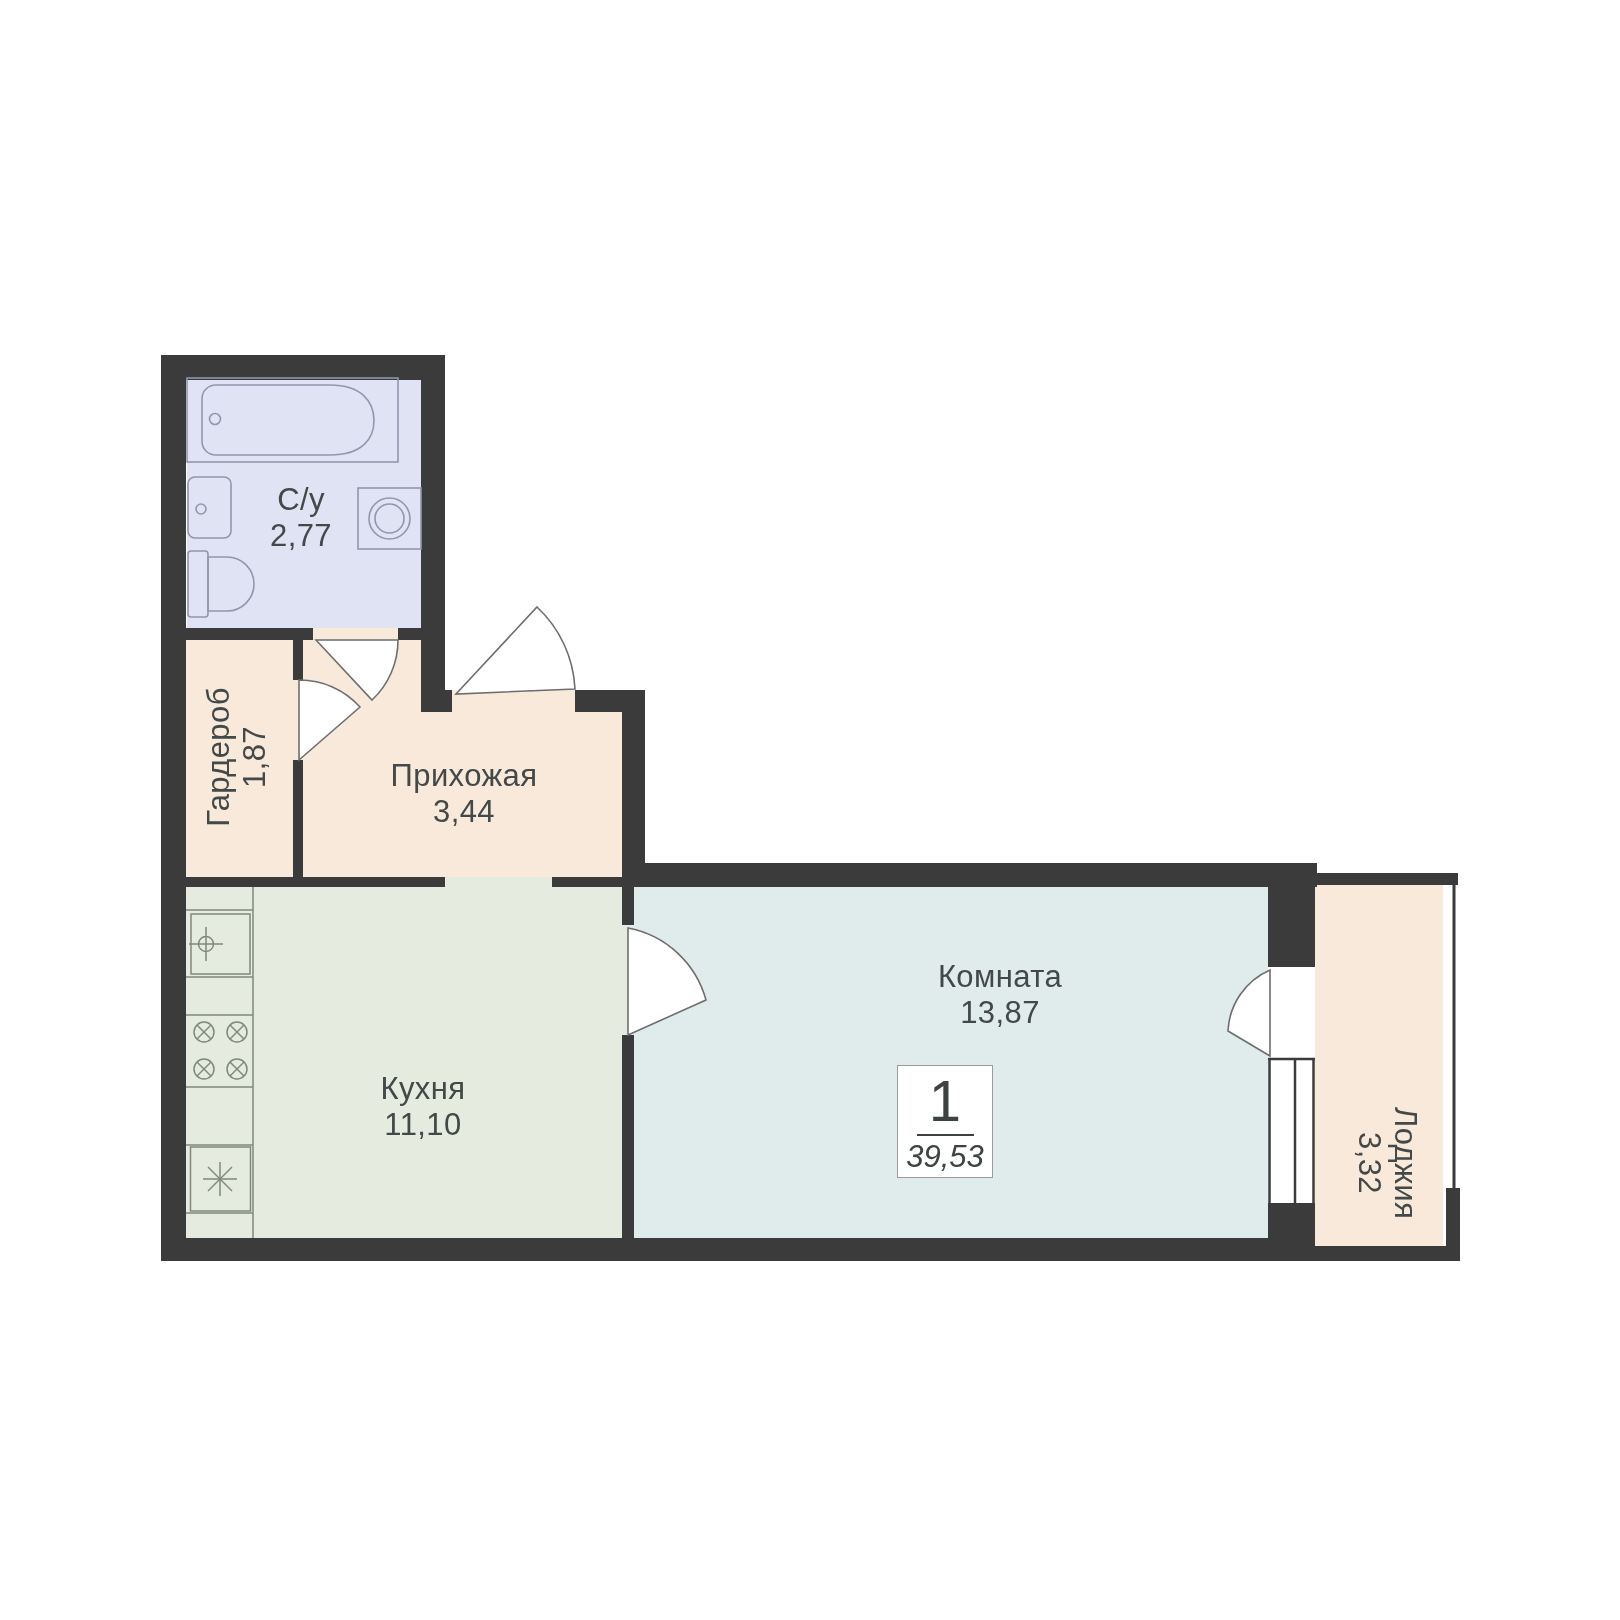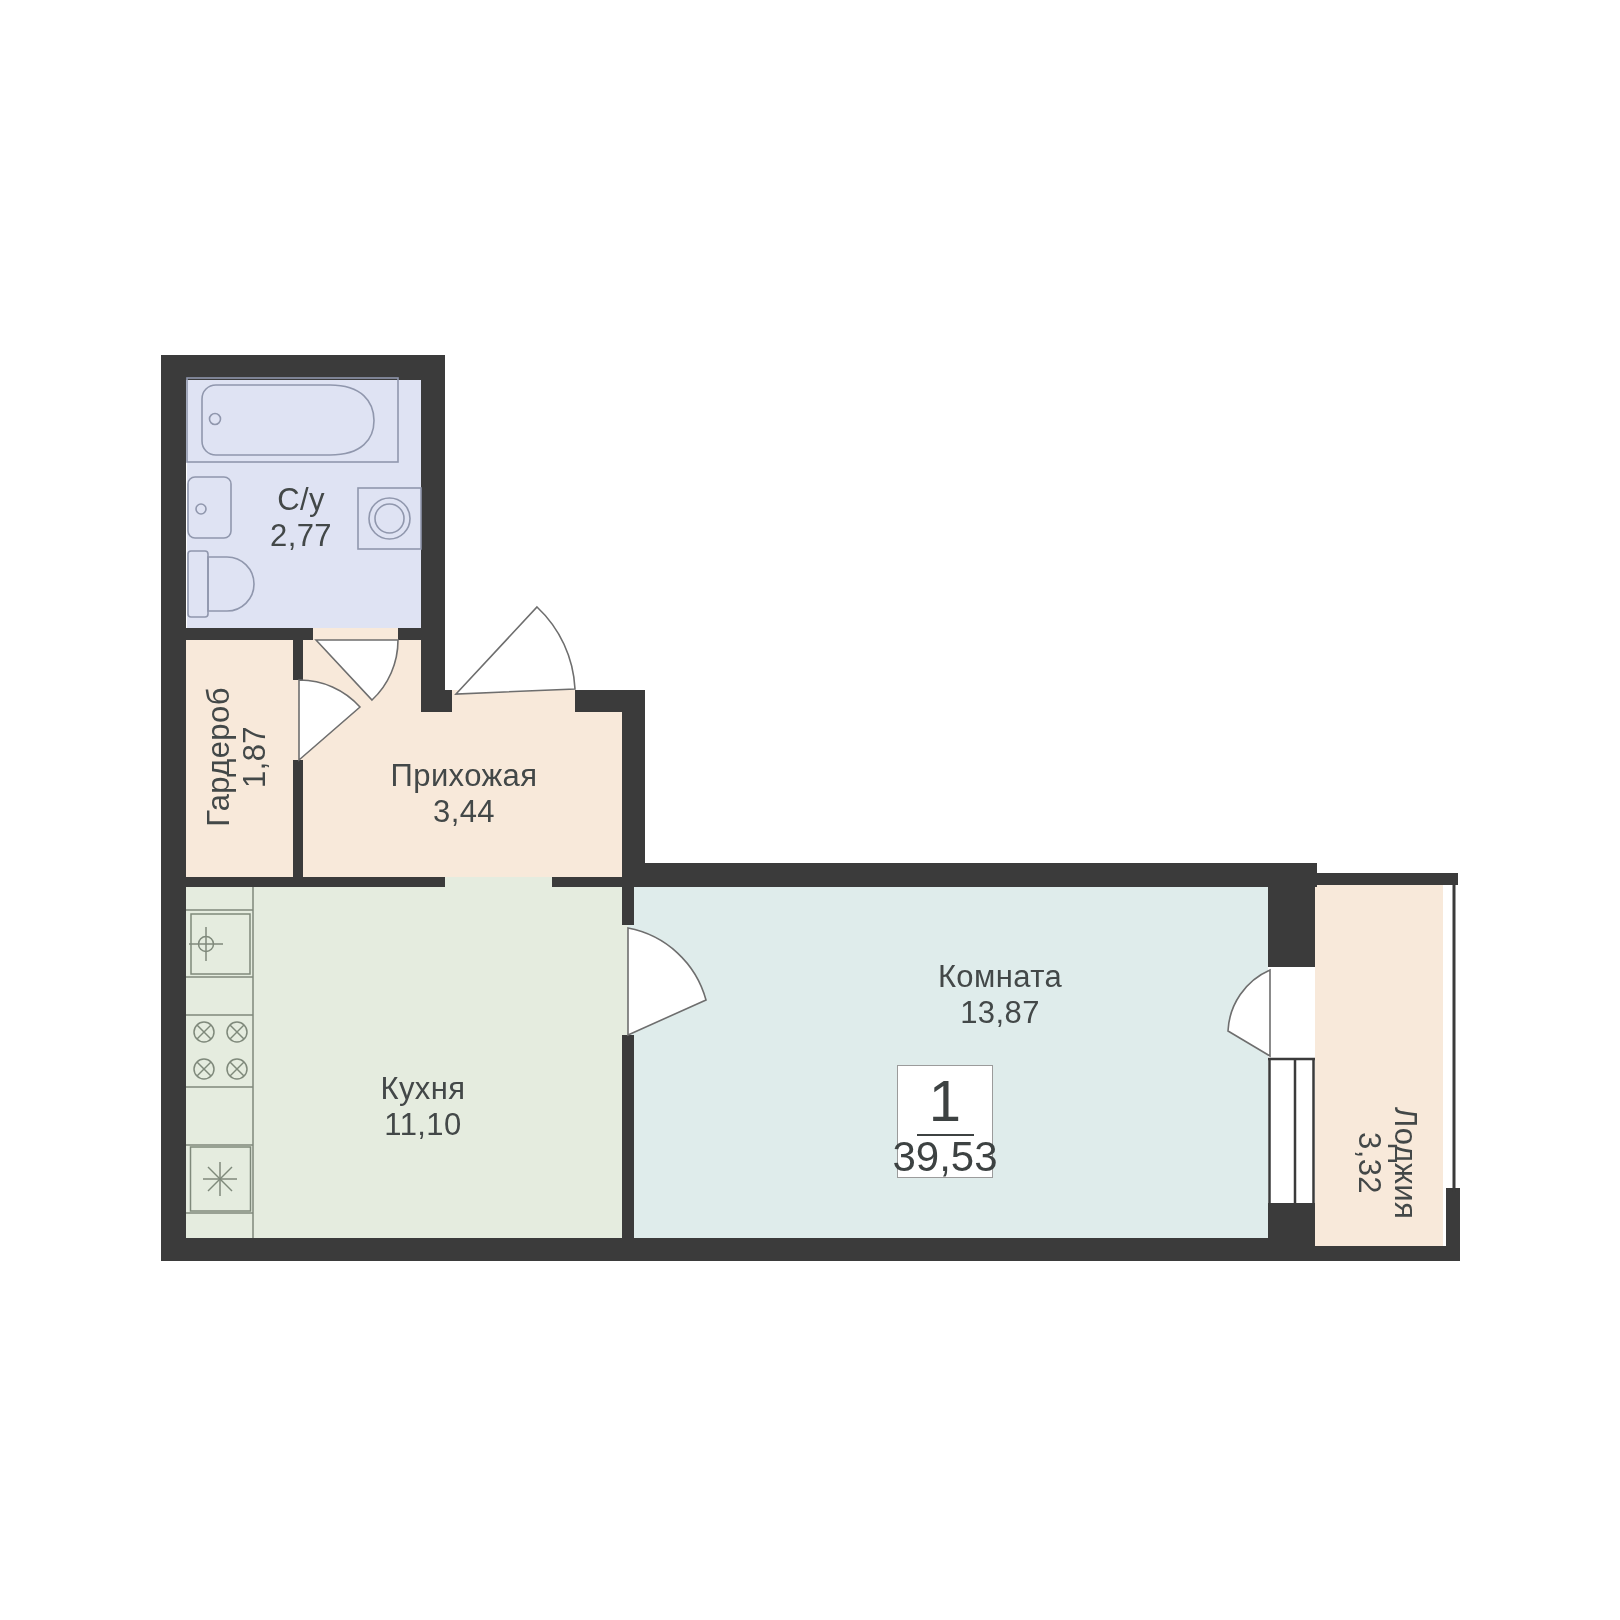--- a/index.html
+++ b/index.html
@@ -27,21 +27,21 @@
     position:absolute;
     left:897px;top:1065px;width:96px;height:113px;
     background:#ffffff;
     border:1.5px solid #9b9b9b;
     box-sizing:border-box;
     display:flex;flex-direction:column;align-items:center;justify-content:center;
     color:#3d4242;
   }
   #type-badge .num{font-size:58px;line-height:58px;}
   #type-badge .rule{width:57px;border-top:2px solid #3d4242;margin:4px 0 5px 0;}
-  #type-badge .total{font-size:42px;line-height:31px;}
+  #type-badge .total{font-size:31px;line-height:31px;font-style:italic;}
 </style>
 </head>
 <body>
 
 <div id="stage">
 
   <svg id="plan-svg" width="1620" height="1620" viewBox="0 0 1620 1620">
 
     <g>
       <rect x="187" y="380" width="234" height="260" fill="#dfe3f3"></rect>

